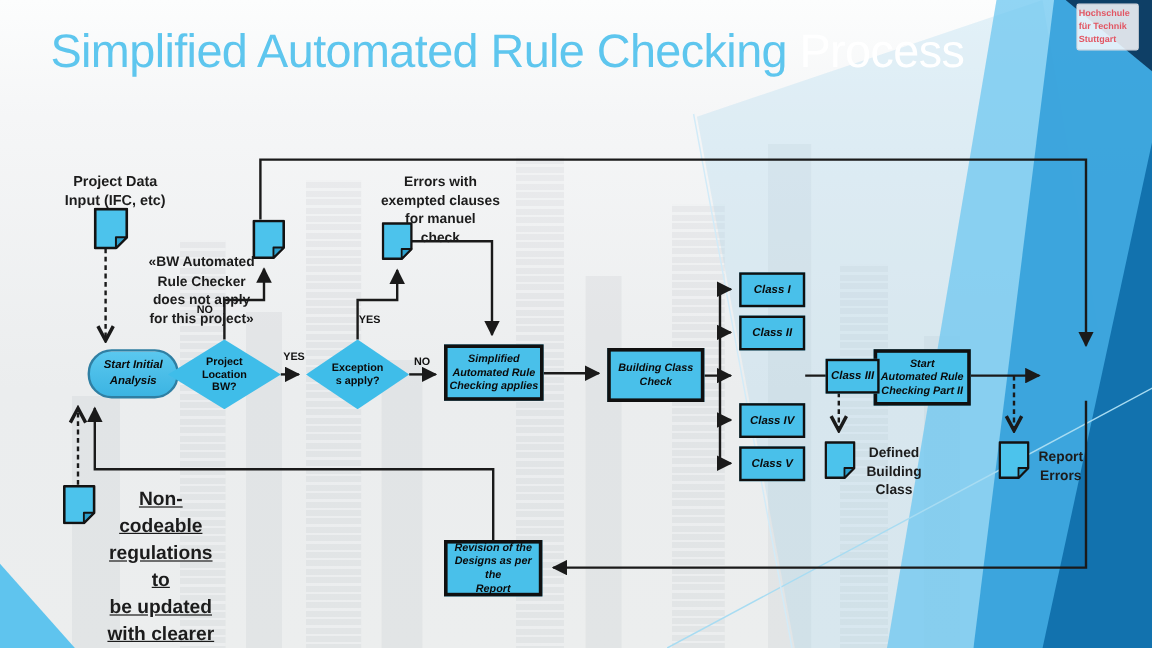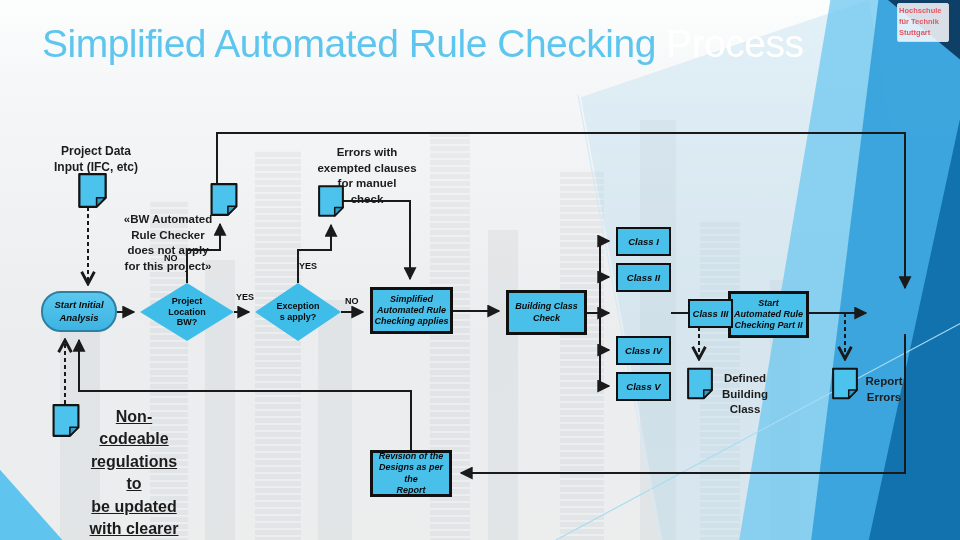--- a/index.html
+++ b/index.html
@@ -31,21 +31,21 @@
         background:rgba(252,252,254,.85);border:1px solid #d9dbe2;border-radius:2px;
         font-size:7.5px;font-weight:700;line-height:1.45;color:#e25663;text-align:left;
         white-space:pre-line;z-index:7;}
   
   .lines{position:absolute;inset:0;z-index:2;pointer-events:none;}
   .node{position:absolute;z-index:3;display:flex;align-items:center;justify-content:center;
         text-align:center;color:#0a0a0a;font-weight:700;white-space:pre-line;box-sizing:border-box;font-style:italic;}
   .proc{background:#49c0ea;border:3px solid #101010;font-size:9px;line-height:1.25;}
   .cls{background:#49c0ea;border:2.5px solid #101010;font-size:9.5px;}
   .term{background:linear-gradient(180deg,#5ac8ef,#3cb4e2);border:2.5px solid #2f7fa3;
-        border-radius:20px;font-size:9.5px;line-height:1.3;}
+        border-radius:20px;font-size:9.5px;line-height:1.3;margin-left:32px;}
   .dwrap{position:absolute;z-index:3;}
   .dwrap svg{position:absolute;inset:0;}
   .dtext{position:absolute;inset:0;display:flex;align-items:center;justify-content:center;
          text-align:center;font-size:9px;font-weight:700;line-height:1.2;color:#0a0a0a;white-space:pre-line;}
   .docwrap{position:absolute;z-index:3;}
   .doc .body{fill:#4cc3ec;stroke:#131313;stroke-width:2.2;stroke-linejoin:round;}
   .doc .fold{fill:#2d9fcc;stroke:#131313;stroke-width:1.6;stroke-linejoin:round;}
   .ann{position:absolute;z-index:4;font-weight:700;color:#1c1c1c;text-align:center;
        white-space:pre-line;font-size:11.5px;line-height:1.35;}
   .blabel{position:absolute;z-index:4;font-size:9px;font-weight:700;color:#111;}

